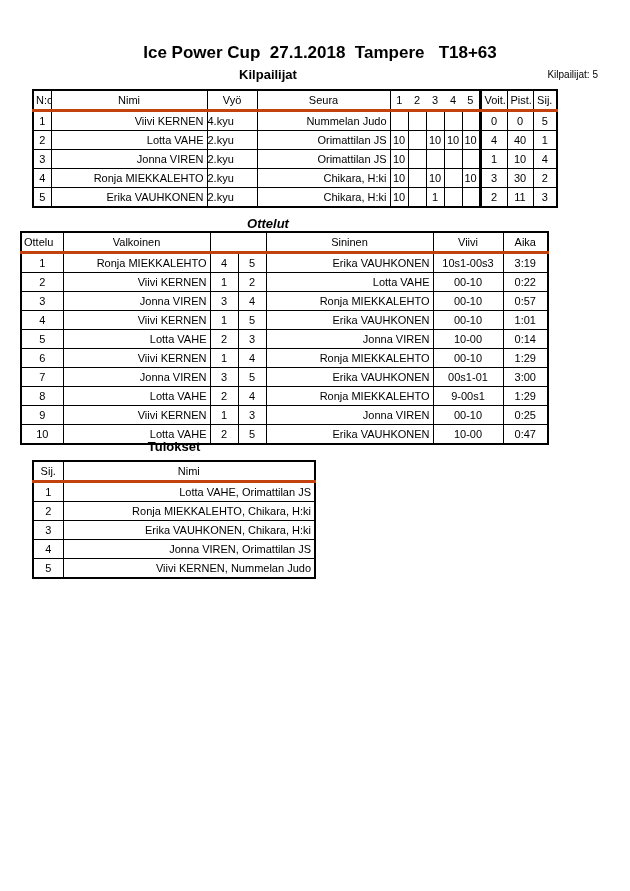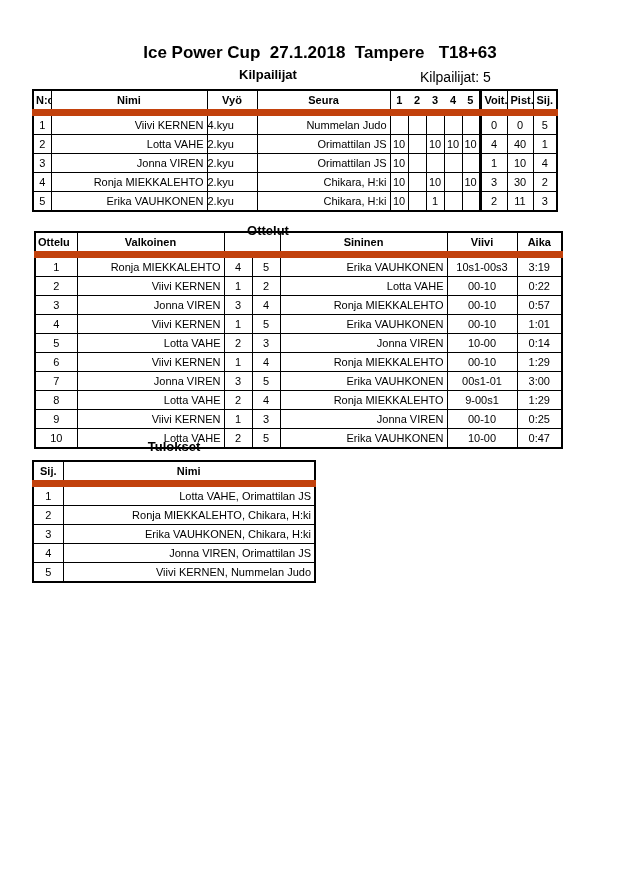--- a/index.html
+++ b/index.html
@@ -9,39 +9,39 @@
   }
   .title {
     position:absolute; top:43px; left:10px; width:620px;
     text-align:center; font-size:17px; font-weight:bold; white-space:pre;
   }
   .sec-heading {
     position:absolute; width:200px; text-align:center;
     font-size:13px; font-weight:bold;
   }
   .h-kilpailijat { top:67px;  left:168px; }
-  .h-ottelut     { top:223px; left:168px; }
+  .h-ottelut     { top:216px; left:168px;font-style:italic; }
   .h-tulokset    { top:439px; left:74px;  }
   .count-label {
     position:absolute; top:69px; left:420px; width:178px;
-    text-align:left; font-size:14px;
+    text-align:right; font-size:10px;
   }
   table {
     position:absolute; border-collapse:collapse; table-layout:fixed;
     border:2px solid #000;
   }
   .t-competitors { left:32px; top:89px;  width:524px; }
-  .t-matches     { left:34px; top:231px; width:527px; }
+  .t-matches     { left:20px; top:231px; width:527px; }
   .t-results     { left:32px; top:460px; width:282px; }
   th, td {
     border:1px solid #000; font-size:11px; height:18px;
     padding:0 3px; overflow:hidden; white-space:nowrap;
     line-height:16px; vertical-align:middle;
   }
-  th { font-weight:bold; text-align:center; border-bottom:7px solid #c2410c;margin-left:24px; }
+  th { font-weight:normal; text-align:center; border-bottom:3px solid #c2410c;margin-left:24px; }
   th.hl { text-align:left; padding-left:2px; }
   th.nb { border-left:none; border-right:none; }
   td.c { text-align:center; padding:0 1px; }
   td.l { text-align:right; }
   td.belt { text-align:left; padding-left:0; }
   .sep { border-left:3px solid #000 !important; }
 </style>
 </head>
 <body>
 

